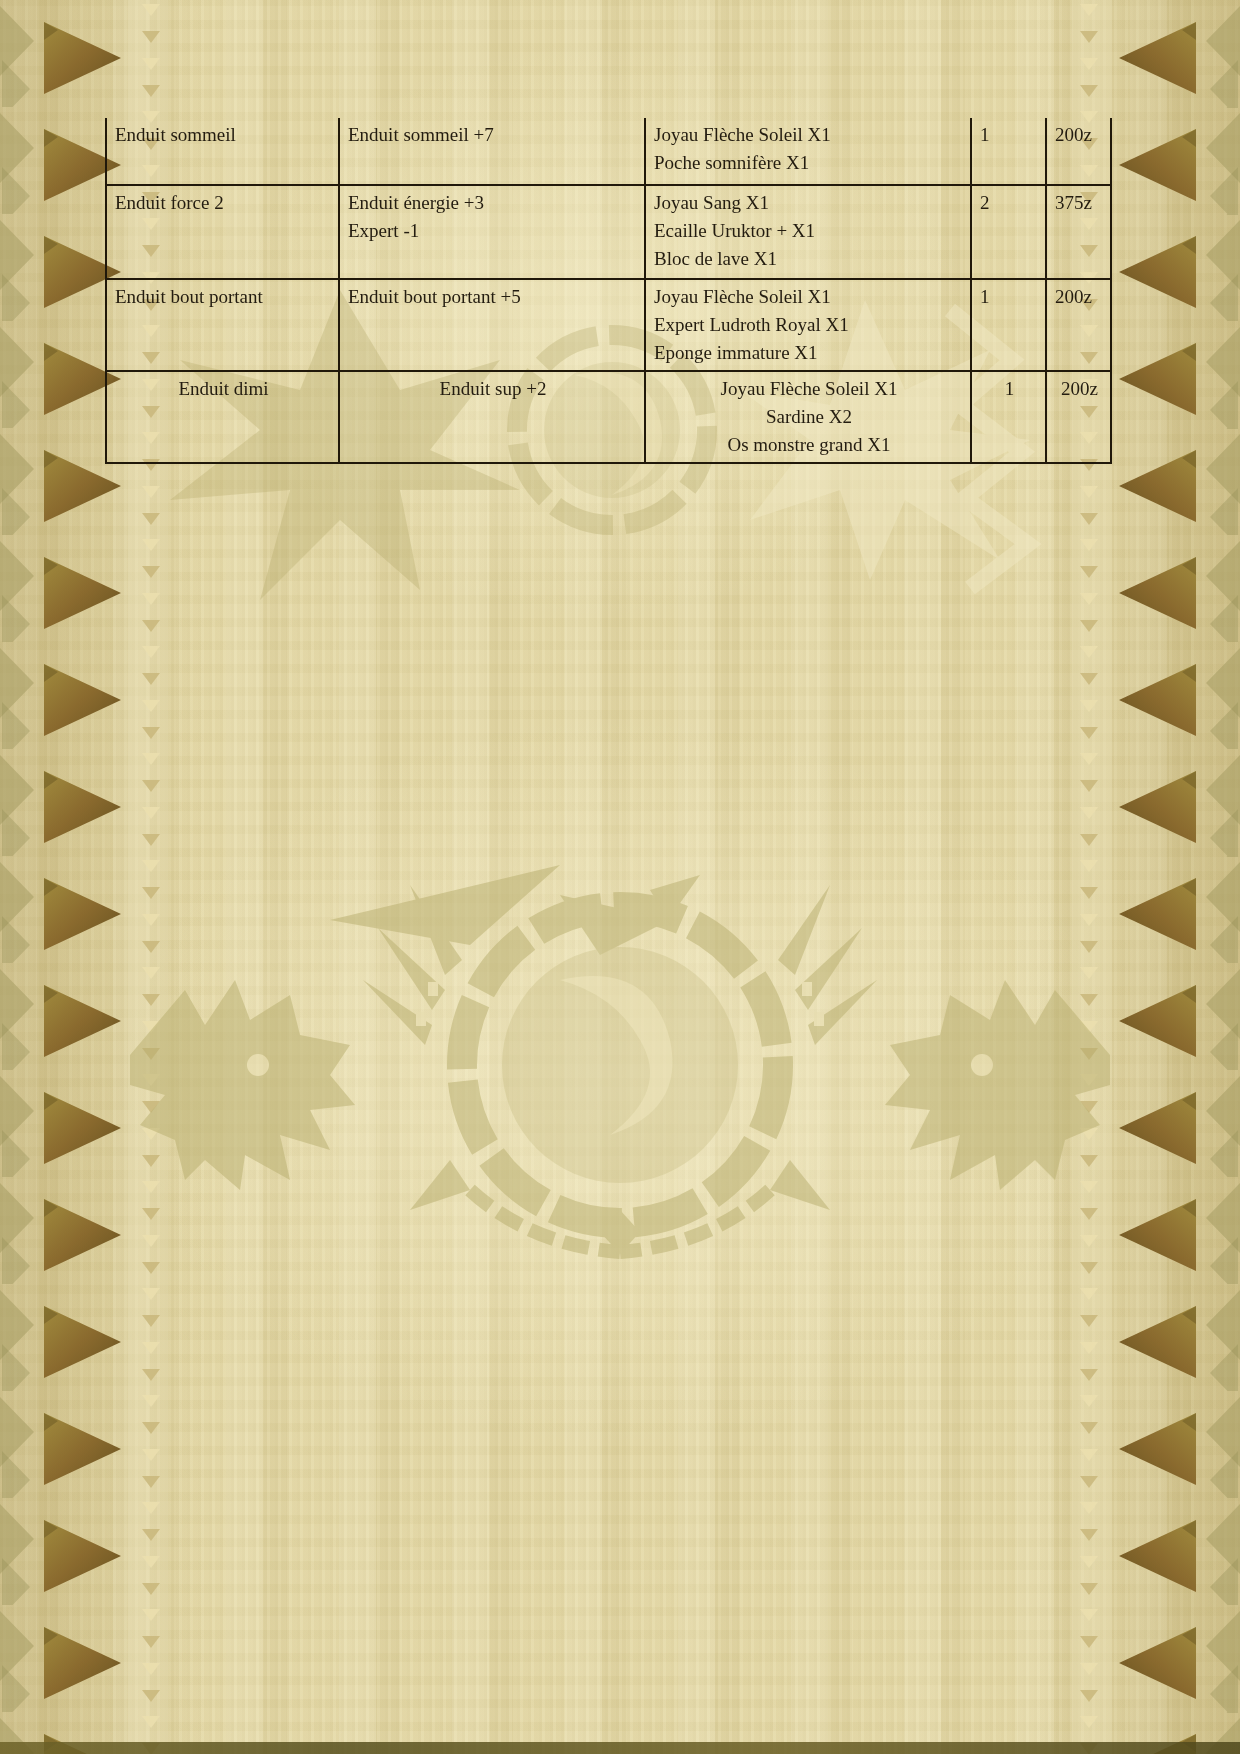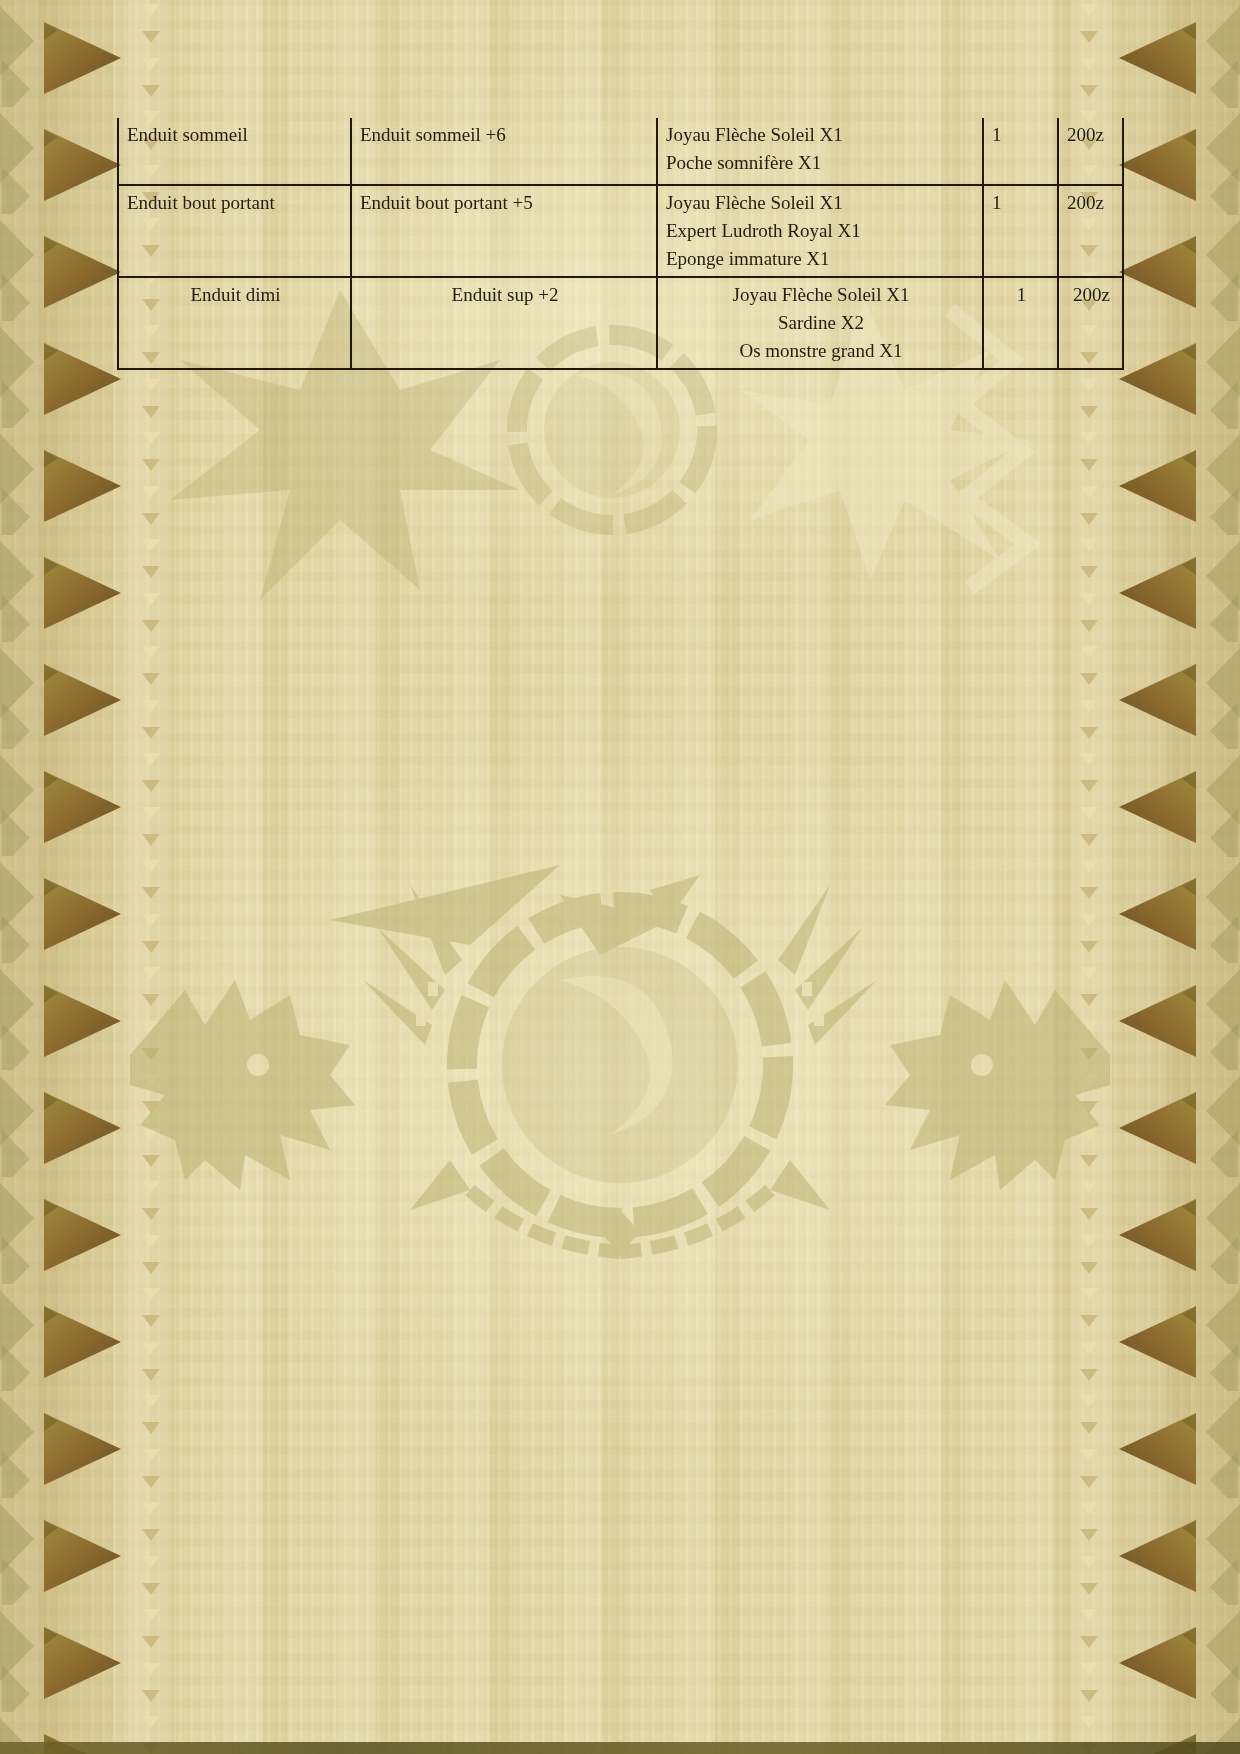--- a/index.html
+++ b/index.html
@@ -25,21 +25,21 @@
   .strip.right svg{transform:scaleX(-1);}
   .wm{position:absolute;pointer-events:none;}
   #wm-top{left:0;top:60px;}
   #wm-center{left:0;top:860px;}
   .bottom-edge{
     position:absolute;left:0;bottom:0;width:1240px;height:12px;
     background:linear-gradient(90deg,#6d6228,#57501f 28%,#6a5f26 62%,#4f481c);
     opacity:.85;
   }
   table.craft{
-    position:absolute;left:117px;top:118px;
+    position:absolute;left:105px;top:118px;
     width:1005px;border-collapse:collapse;table-layout:fixed;
     color:#231c10;font-size:19px;line-height:28px;
   }
   table.craft td{
     border:2px solid #20180a;
     vertical-align:top;
     padding:3px 6px 3px 8px;
     overflow:hidden;
   }
   table.craft tr:first-child td{border-top:none;}
@@ -134,28 +134,42 @@
       <col style="width:233px">
         <col style="width:306px">
         <col style="width:326px">
       <col style="width:75px">
         <col style="width:65px">
     </colgroup>
     <tbody>
         <tr class="r1">
       <td>Enduit sommeil</td>
       <td>
-            <div class="line">Enduit sommeil +6</div>
+            <div class="line">Enduit sommeil +7</div>
           </td>
       <td>
             <div class="line">Joyau Flèche Soleil X1</div>
             <div class="line">Poche somnifère X1</div>
           </td>
       <td>1</td>
       <td>200z</td>
+    </tr>
+        <tr class="r4">
+      <td>Enduit force 2</td>
+      <td>
+            <div class="line">Enduit énergie +3</div>
+            <div class="line">Expert -1</div>
+          </td>
+      <td>
+            <div class="line">Joyau Sang X1</div>
+            <div class="line">Ecaille Uruktor + X1</div>
+            <div class="line">Bloc de lave X1</div>
+          </td>
+      <td>2</td>
+      <td>375z</td>
     </tr>
         <tr class="r5">
       <td>Enduit bout portant</td>
       <td>
             <div class="line">Enduit bout portant +5</div>
           </td>
       <td>
             <div class="line">Joyau Flèche Soleil X1</div>
             <div class="line">Expert Ludroth Royal X1</div>
             <div class="line">Eponge immature X1</div>

